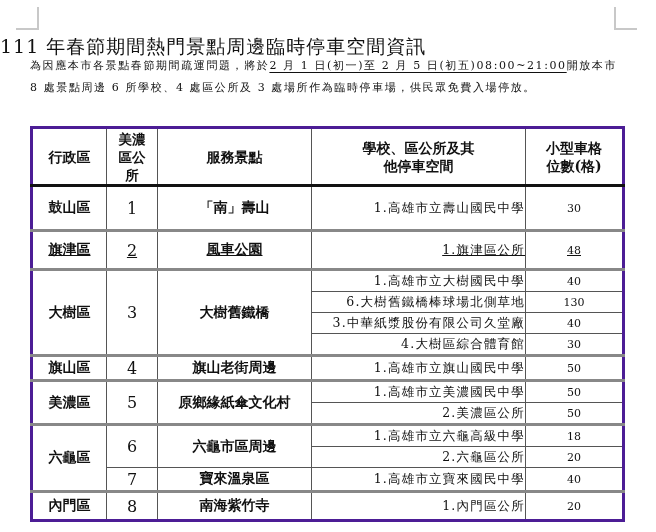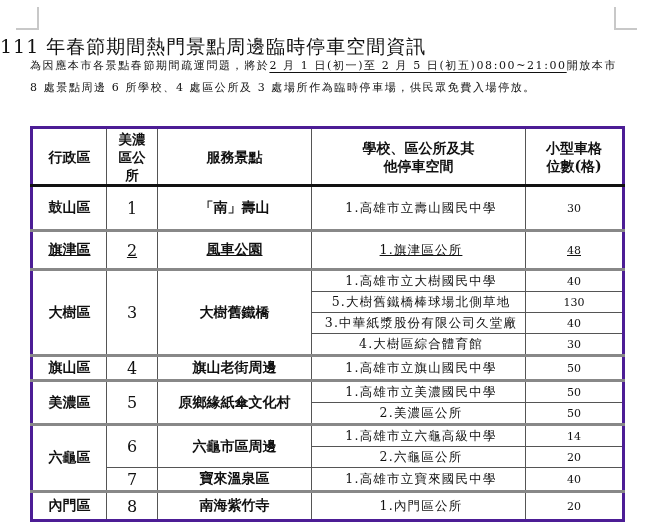--- a/index.html
+++ b/index.html
@@ -25,21 +25,21 @@
       border-collapse:collapse; border:3px solid #4c1d95;
       table-layout:fixed;
     }
     th, td {
       border:1px solid #555; padding:0; text-align:center; vertical-align:middle;
       font-size:14px;
     }
     th { font-weight:bold; line-height:18px; height:55px; border-bottom:3px solid #111; }
     td.district, td.num, td.spot { font-weight:bold; }
     td.num { font-size:16px; font-weight:normal; }
-    td.place { text-align:center; padding-left:5px; font-size:12.5px; letter-spacing:1.2px; font-weight:normal; }
+    td.place { text-align:right; padding-left:5px; font-size:12.5px; letter-spacing:1.2px; font-weight:normal; }
     td.count { font-size:11px; }
     tr.grp-start td { border-top:3px solid #888; }
     tr.h44 td { height:42px; }
     tr.h38 td { height:36px;text-decoration:underline; }
     tr.h22 td { height:20px; }
     tr.h24 td { height:22px; }
     tr.h28 td { height:26px; }
   </style>
 </head>
 <body>
@@ -84,21 +84,21 @@
       <td class="count">48</td>
     </tr>
     <tr class="h22 grp-start">
       <td class="district" rowspan="4">大樹區</td>
       <td class="num" rowspan="4">3</td>
       <td class="spot" rowspan="4">大樹舊鐵橋</td>
       <td class="place">1.高雄市立大樹國民中學</td>
       <td class="count">40</td>
     </tr>
     <tr class="h22">
-      <td class="place">5.大樹舊鐵橋棒球場北側草地</td>
+      <td class="place">6.大樹舊鐵橋棒球場北側草地</td>
       <td class="count">130</td>
     </tr>
     <tr class="h22">
       <td class="place">3.中華紙漿股份有限公司久堂廠</td>
       <td class="count">40</td>
     </tr>
     <tr class="h22">
       <td class="place">4.大樹區綜合體育館</td>
       <td class="count">30</td>
     </tr>
@@ -118,21 +118,21 @@
     </tr>
     <tr class="h22">
       <td class="place">2.美濃區公所</td>
       <td class="count">50</td>
     </tr>
     <tr class="h22 grp-start">
       <td class="district" rowspan="3">六龜區</td>
       <td class="num" rowspan="2">6</td>
       <td class="spot" rowspan="2">六龜市區周邊</td>
       <td class="place">1.高雄市立六龜高級中學</td>
-      <td class="count">14</td>
+      <td class="count">18</td>
     </tr>
     <tr class="h22">
       <td class="place">2.六龜區公所</td>
       <td class="count">20</td>
     </tr>
     <tr class="h24">
       <td class="num">7</td>
       <td class="spot">寶來溫泉區</td>
       <td class="place">1.高雄市立寶來國民中學</td>
       <td class="count">40</td>

